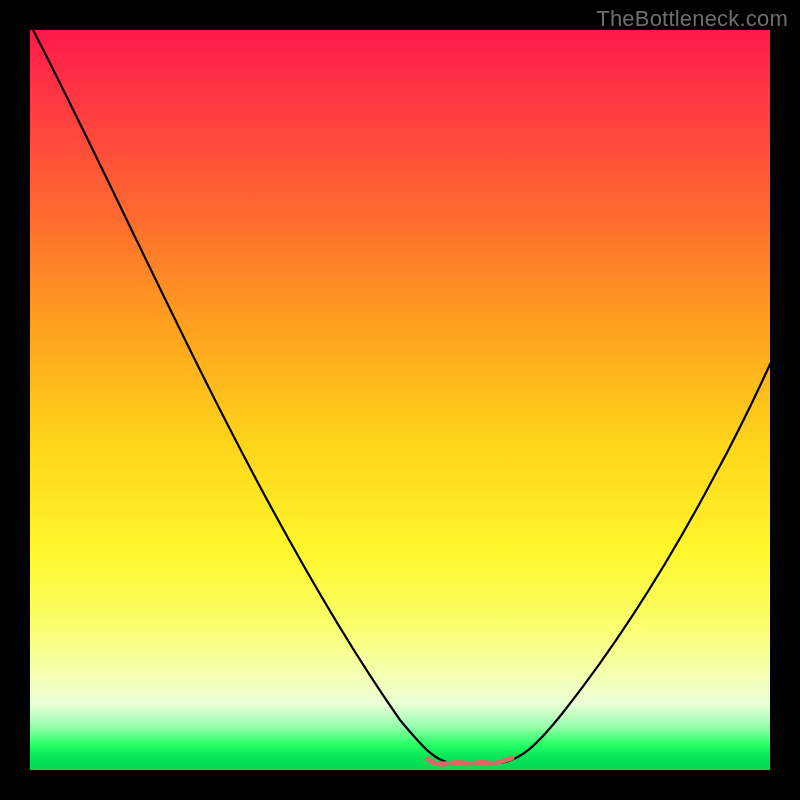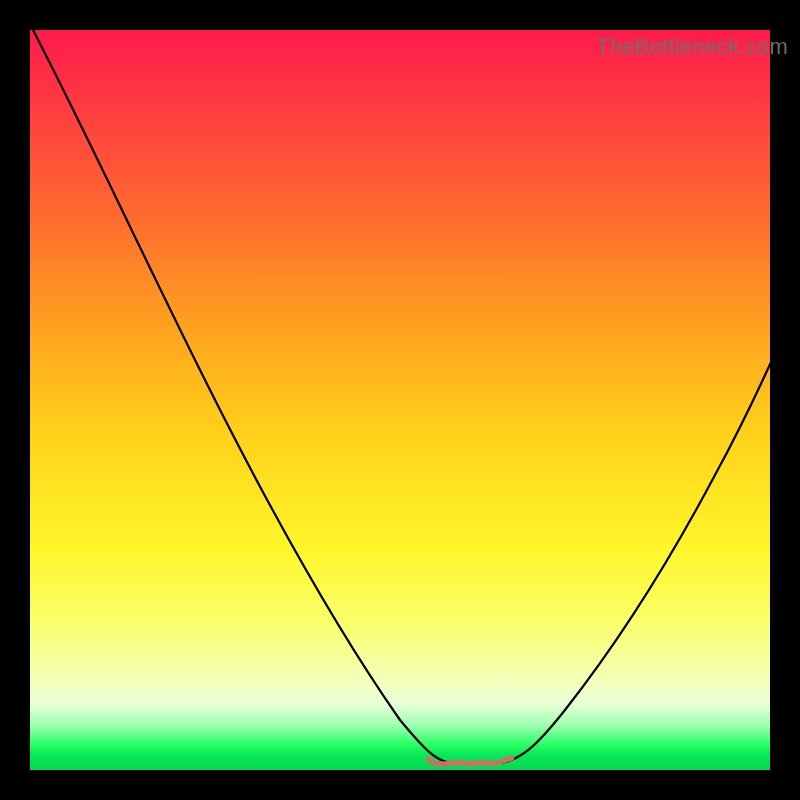--- a/index.html
+++ b/index.html
@@ -51,21 +51,20 @@
     inset: 0;
   }
   .watermark {
     position: absolute;
     top: 6px;
     right: 12px;
     color: #6e6e6e;
     font-size: 22px;
     letter-spacing: 0.2px;
     font-weight: 400;
-    margin-top: 28px;
   }
 </style>
 </head>
 <body>
 
 <div class="frame">
 
   <div class="plot-area">
     <div class="gradient-bg"></div>
 

